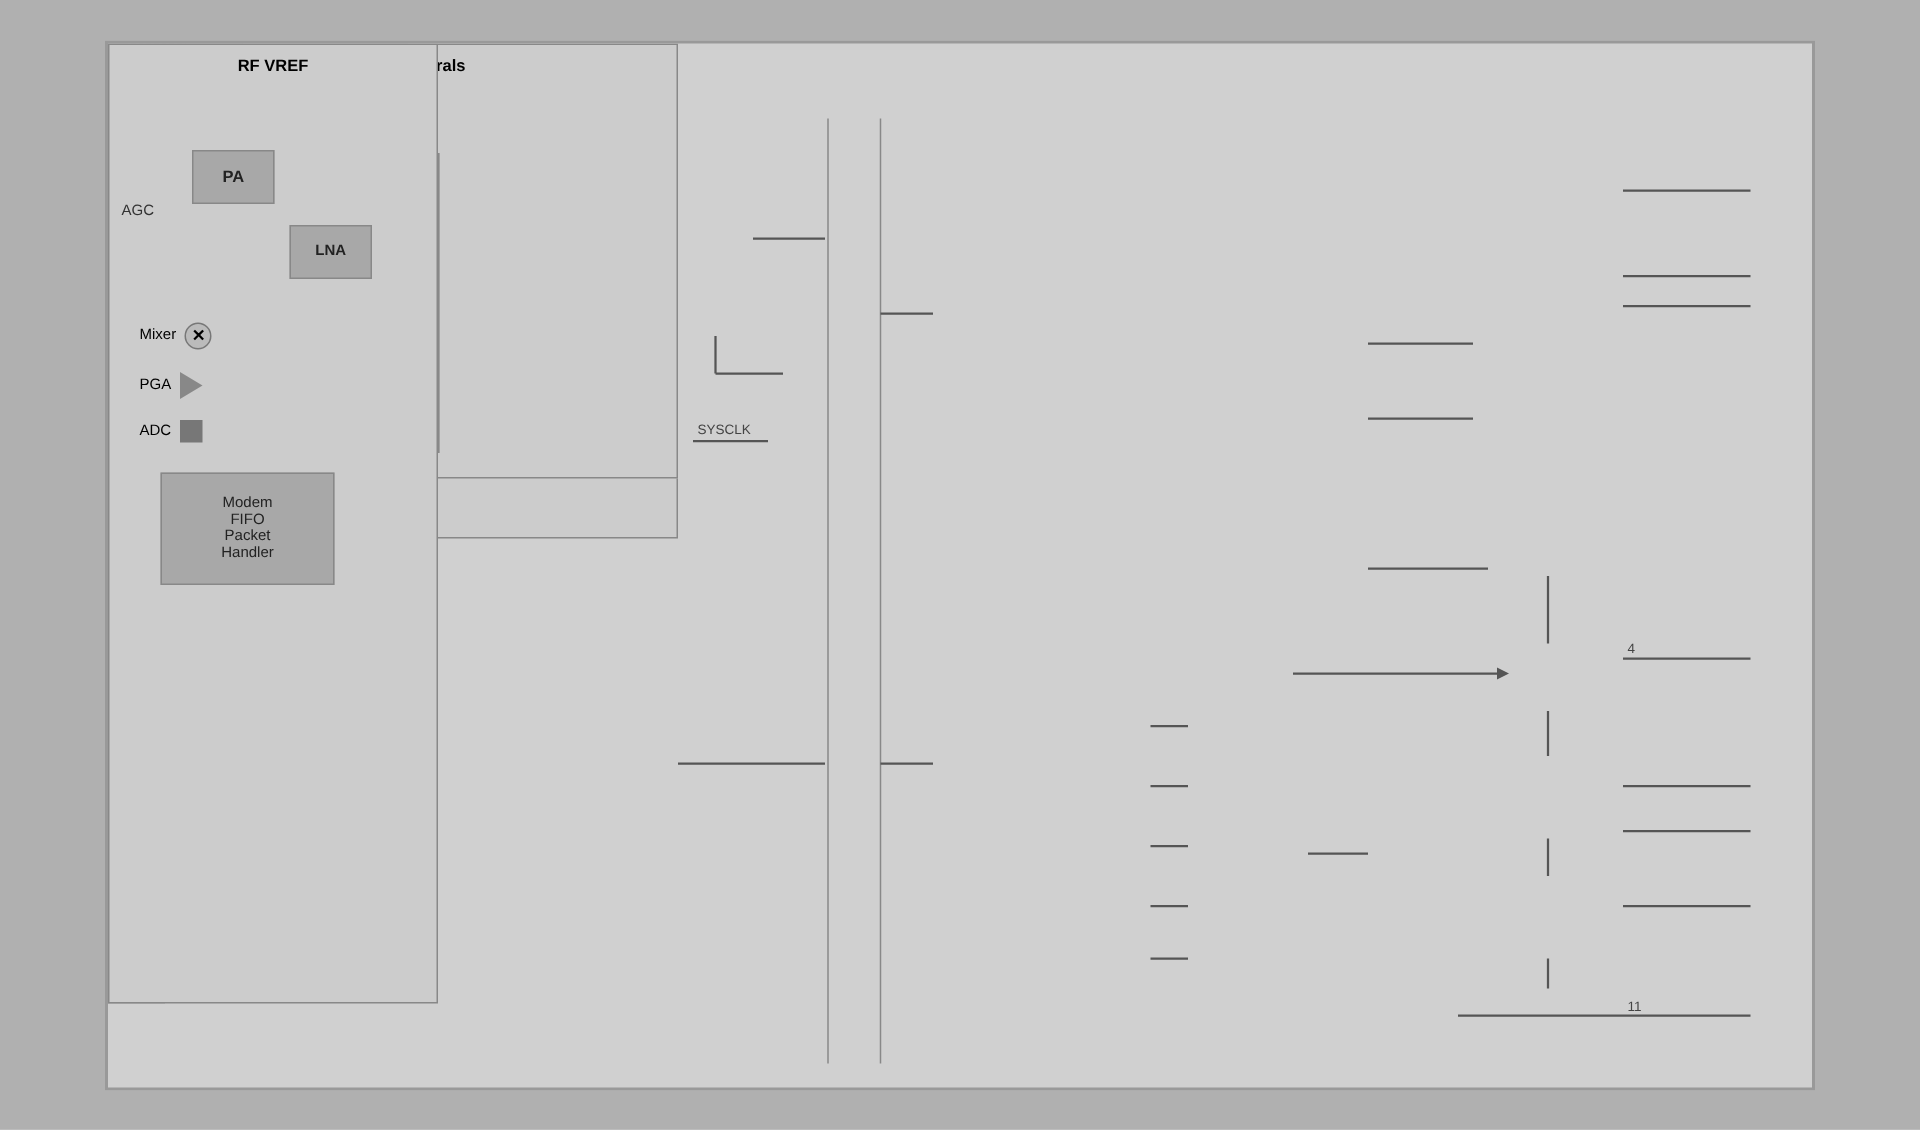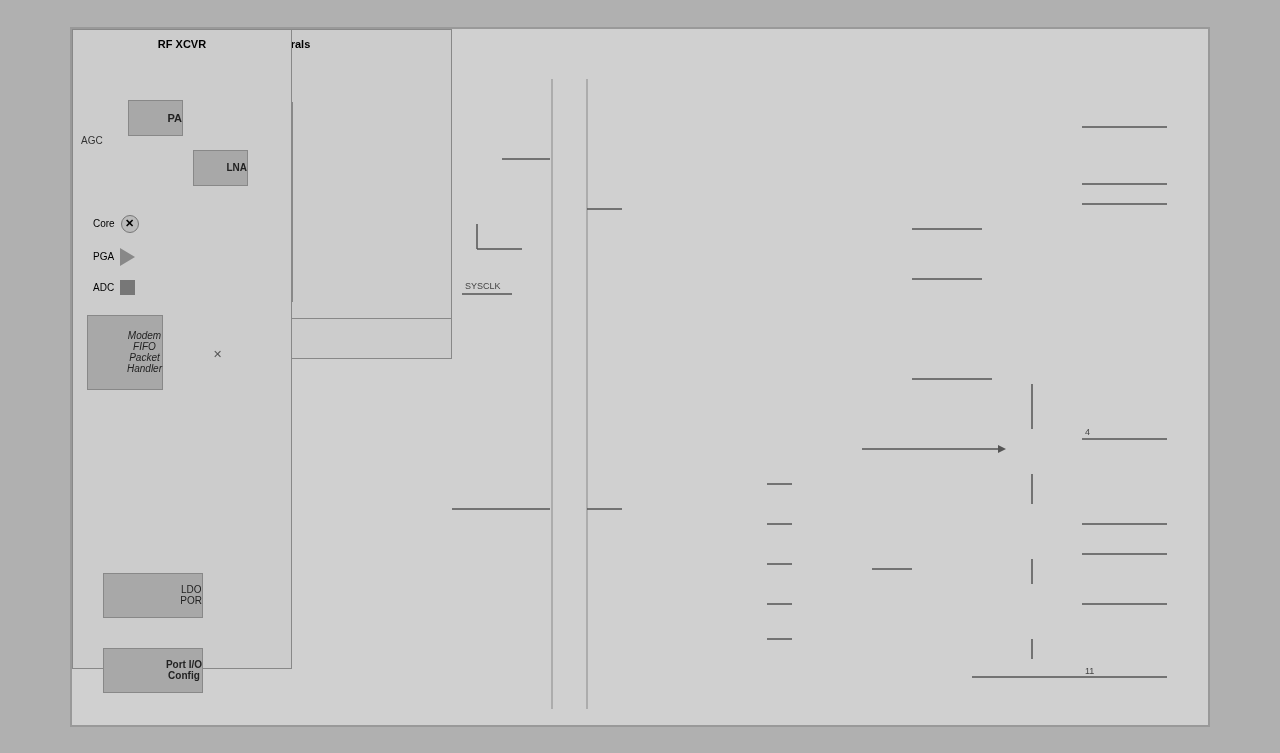--- a/index.html
+++ b/index.html
@@ -45,21 +45,21 @@
       z-index: 1;
     }
 
     
     .abs-block {
       position: absolute;
       background: #c4c4c4;
       border: 1.5px solid #888;
       display: flex;
       align-items: center;
-      justify-content: flex-end;
+      justify-content: center;
       text-align: center;
       font-size: 10px;
       color: #222;
       z-index: 2;
     }
     .abs-block.dark {
       background: #a8a8a8;
     }
     .abs-section {
       position: absolute;
@@ -363,65 +363,59 @@
 
       <div style="position:absolute; left:92px; top:82px; font-size:10px; color:#555;">↔</div>
       <div style="position:absolute; left:92px; top:118px; font-size:10px; color:#555;">↔</div>
       <div style="position:absolute; left:92px; top:162px; font-size:10px; color:#555;">↔</div>
       <div style="position:absolute; left:92px; top:198px; font-size:10px; color:#555;">↔</div>
       <div style="position:absolute; left:92px; top:234px; font-size:10px; color:#555;">↔</div>
     </div>
 
     <div class="abs-section" style="left:910; top:28; width:220px; height:640px; padding:6px;">
       <div class="section-header">
-        <span>RF XCVR</span>
+        <span>RF VREF</span>
       </div>
 
       <div class="abs-block dark" style="position:absolute; left:55px; top:70px; width:55px; height:36px; font-size:11px; font-weight:bold;">
         <span>PA</span>
       </div>
 
       <div style="position:absolute; left:8px; top:105px; font-size:10px; color:#333;">
         <span>AGC</span>
       </div>
 
       <div class="abs-block dark" style="position:absolute; left:120px; top:120px; width:55px; height:36px; font-size:10px; font-weight:bold;">
         <span>LNA</span>
       </div>
 
       <div style="position:absolute; left:20px; top:185px; display:flex; align-items:center; gap:6px; font-size:10px;">
-        <span>Core</span>
+        <span>Mixer</span>
         <div style="width:18px; height:18px; border-radius:50%; border:1.5px solid #777; background:#bbb; display:flex; align-items:center; justify-content:center; font-size:11px; font-weight:bold;">✕</div>
       </div>
 
       <div style="position:absolute; left:20px; top:218px; display:flex; align-items:center; gap:6px; font-size:10px;">
         <span>PGA</span>
         <div style="width:0; height:0; border-top:9px solid transparent; border-bottom:9px solid transparent; border-left:15px solid #888;"></div>
       </div>
 
       <div style="position:absolute; left:20px; top:250px; display:flex; align-items:center; gap:6px; font-size:10px;">
         <span>ADC</span>
         <div style="width:15px; height:15px; background:#777;"></div>
       </div>
 
-      <div class="abs-block dark" style="position:absolute; left:14px; top:285px; width:76px; height:75px; font-size:10px;font-style:italic;">
+      <div class="abs-block dark" style="position:absolute; left:34px; top:285px; width:116px; height:75px; font-size:10px;">
         <span>Modem<br>FIFO<br>Packet<br>Handler</span>
       </div>
 
       <div style="position:absolute; left:140px; top:318px; font-size:11px; color:#555;">✕</div>
 
 
 
-      <div class="abs-block dark" style="position:absolute; left:30px; top:543px; width:100px; height:45px; font-size:10px;">
-        <span>LDO<br>POR</span>
-      </div>
-
-      <div class="abs-block dark" style="position:absolute; left:30px; top:618px; width:100px; height:45px; font-size:10px; font-weight:bold;">
-        <span>Port I/O<br>Config</span>
-      </div>
+
     </div>
 
     <div style="position:absolute; left:1135; top:88; display:flex; align-items:center; gap:2px;">
       <div class="pin-x" style="font-size:8px; width:12px; height:12px; border:1.5px solid #555; display:inline-flex; align-items:center; justify-content:center;">✕</div>
       <span style="font-size:10px; color:#222;">TX</span>
     </div>
 
     <div style="position:absolute; left:1135; top:148; display:flex; align-items:center; gap:2px;">
       <div class="pin-x" style="font-size:8px; width:12px; height:12px; border:1.5px solid #555; display:inline-flex; align-items:center; justify-content:center;">✕</div>
       <span style="font-size:10px; color:#222;">RXp</span>

